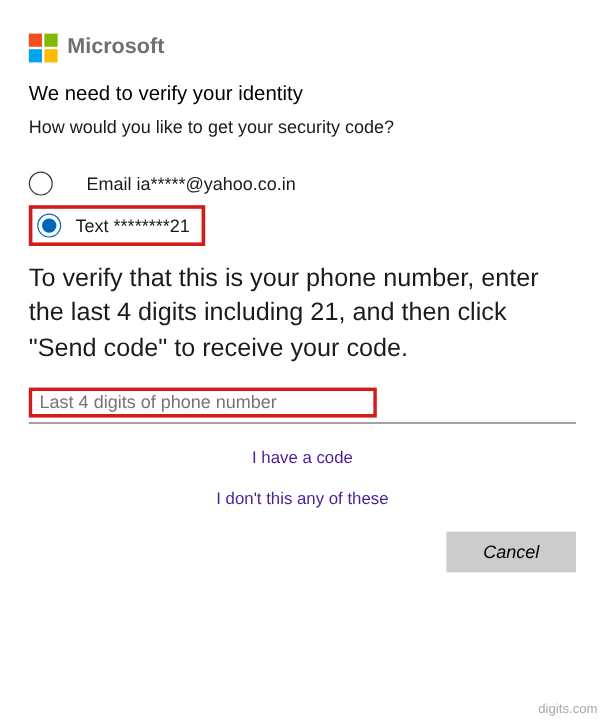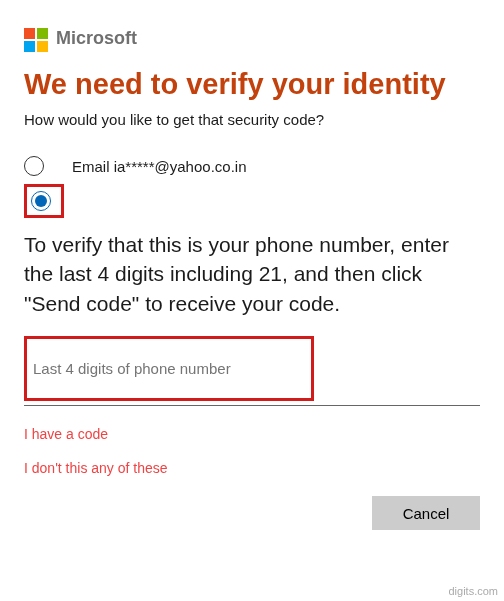--- a/index.html
+++ b/index.html
@@ -29,24 +29,24 @@
   .ms-logo span:nth-child(1){background:#f25022;}
   .ms-logo span:nth-child(2){background:#7fba00;}
   .ms-logo span:nth-child(3){background:#00a4ef;}
   .ms-logo span:nth-child(4){background:#ffb900;}
   .brand-name {
     font-size: 18px;
     color: #707070;
     font-weight: 600;
   }
   h1.title {
-    font-size: 29px;
-    font-weight: 700;
+    font-size: 17px;
+    font-weight: 400;
     margin: 16px 0 10px 0;
-    color: #c2410c;
+    color: #000000;
   }
   .subtitle {
     font-size: 15px;
     color: #1b1b1b;
     margin-bottom: 20px;
   }
   .options { margin-bottom: 12px; }
   .option {
     display: flex;
     align-items: center;
@@ -85,53 +85,54 @@
   .input-wrap {
     border: 3px solid #d21c1c;
     margin-bottom: 4px;
     display: block;
     width: 290px;
   }
   .phone-input {
     width: 100%;
     border: none;
     font-size: 15px;
-    padding: 21px 6px;
+    padding: 1px 6px;
     font-family: inherit;
     color: #ec4899;
     outline: none;
   }
   .underline {
     height: 1px;
     background: #666;
     margin-bottom: 20px;
   }
   .link {
-    color: #ef4444;
+    color: #4c1d95;
     font-size: 14px;
     margin-bottom: 18px;
     cursor: pointer;
     display: block;
+    text-align: center;
   }
   .actions {
     display: flex;
     gap: 8px;
     justify-content: flex-end;
     margin-top: 20px;
   }
   .btn {
     min-width: 108px;
     height: 34px;
     border: none;
     font-size: 15px;
     font-family: inherit;
     cursor: pointer;
     display:flex; align-items:center; justify-content:center;
   }
-  .btn-secondary { background: #cccccc; color: #000; }
+  .btn-secondary { background: #cccccc; color: #000; font-style: italic; }
   .btn-primary { background: #0067b8; color: #fff; }
   .primary-wrap {
     border: 3px solid #d21c1c;
     padding: 2px;
   }
   .watermark {
     position: absolute;
     bottom: 4px; right: 6px;
     font-size: 11px;
     color: #aaa;
@@ -145,31 +146,32 @@
   <div class="ms-logo">
     <span></span>
       <span></span>
       <span></span>
       <span></span>
   </div>
   <span class="brand-name">Microsoft</span>
 </div>
 
 <h1 class="title">We need to verify your identity</h1>
-<div class="subtitle">How would you like to get that security code?</div>
+<div class="subtitle">How would you like to get your security code?</div>
 
 <div class="options">
   <div class="option">
     <span class="radio"></span>
     <span>Email ia*****@yahoo.co.in</span>
   </div>
   <div>
     <span class="highlight-red">
       <span class="option opt-text-wrap">
         <span class="radio selected"></span>
+        <span>Text ********21</span>
       </span>
     </span>
   </div>
 </div>
 
 <div class="instruction">To verify that this is your phone number, enter the last 4 digits including 21, and then click "Send code" to receive your code.</div>
 
 <span class="input-wrap highlight-red">
   <input class="phone-input" type="text" placeholder="Last 4 digits of phone number" style="">
 </span>

